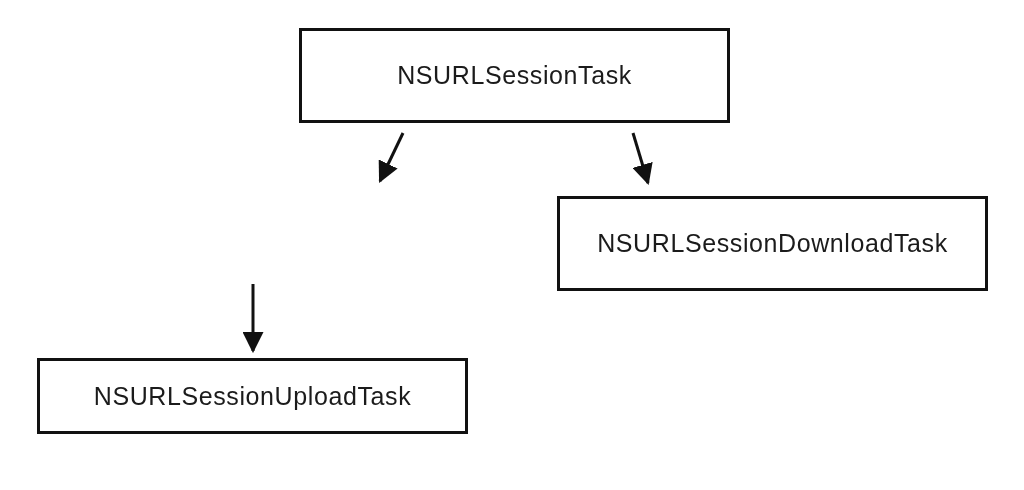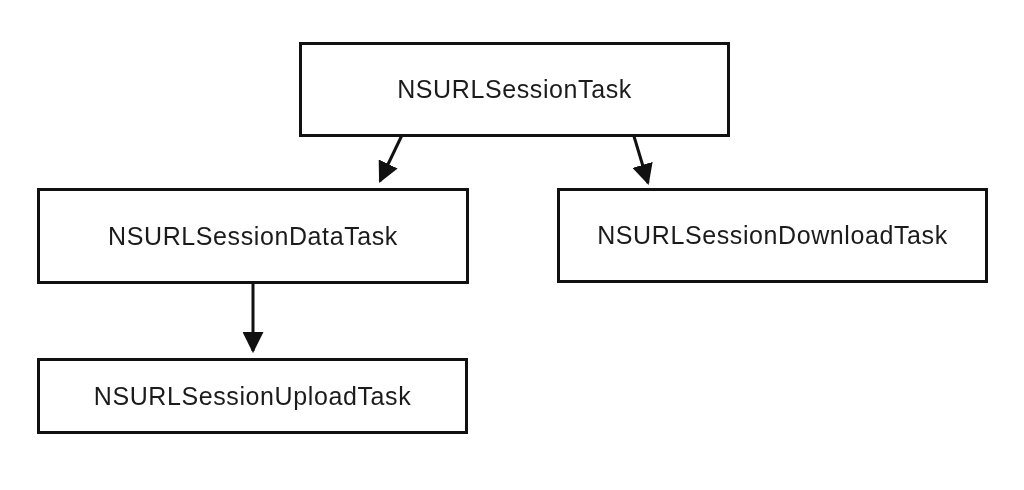--- a/index.html
+++ b/index.html
@@ -31,23 +31,23 @@
     display: flex;
     align-items: center;
     justify-content: center;
   }
   .node .label {
     font-size: 25px;
     letter-spacing: 0.6px;
     color: #1b1b1b;
     white-space: nowrap;
   }
-  #node-task     { left: 299px; top: 42px;  width: 431px; height: 95px; }
+  #node-task     { left: 299px; top: 28px;  width: 431px; height: 95px; }
   #node-data     { left: 37px;  top: 188px; width: 432px; height: 96px; }
-  #node-download { left: 557px; top: 188px; width: 431px; height: 95px; }
+  #node-download { left: 557px; top: 196px; width: 431px; height: 95px; }
   #node-upload   { left: 37px;  top: 358px; width: 431px; height: 76px; }
 </style>
 </head>
 <body>
 
 <div class="canvas">
 
   <svg class="edges-layer" viewBox="0 0 1024 490" xmlns="http://www.w3.org/2000/svg">
     <defs>
       <marker id="arrowhead" viewBox="0 0 10 10" refX="9" refY="5" markerWidth="7" markerHeight="7" orient="auto" markerUnits="strokeWidth">
@@ -56,23 +56,20 @@
     </defs>
     <line x1="403" y1="133" x2="380" y2="181" stroke="#111111" stroke-width="3" marker-end="url(#arrowhead)"></line>
     <line x1="633" y1="133" x2="648" y2="183" stroke="#111111" stroke-width="3" marker-end="url(#arrowhead)"></line>
     <line x1="253" y1="284" x2="253" y2="351" stroke="#111111" stroke-width="3" marker-end="url(#arrowhead)"></line>
   </svg>
 
   <div class="node" id="node-task">
     <span class="label">NSURLSessionTask</span>
   </div>
 
-  <div class="node" id="node-data">
-    <span class="label">NSURLSessionDataTask</span>
-  </div>
 
   <div class="node" id="node-download">
     <span class="label">NSURLSessionDownloadTask</span>
   </div>
 
   <div class="node" id="node-upload">
     <span class="label">NSURLSessionUploadTask</span>
   </div>
 
 </div>

